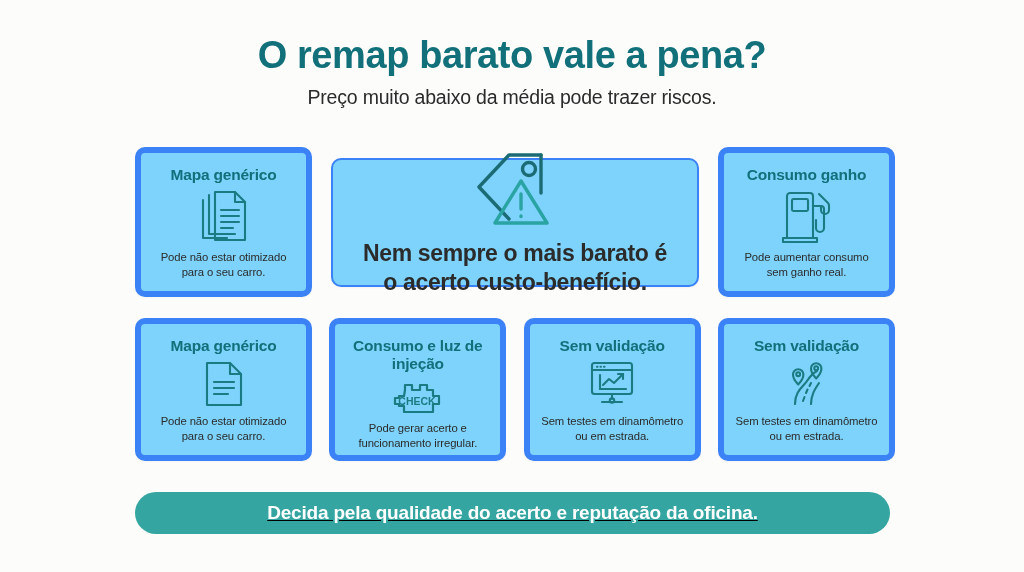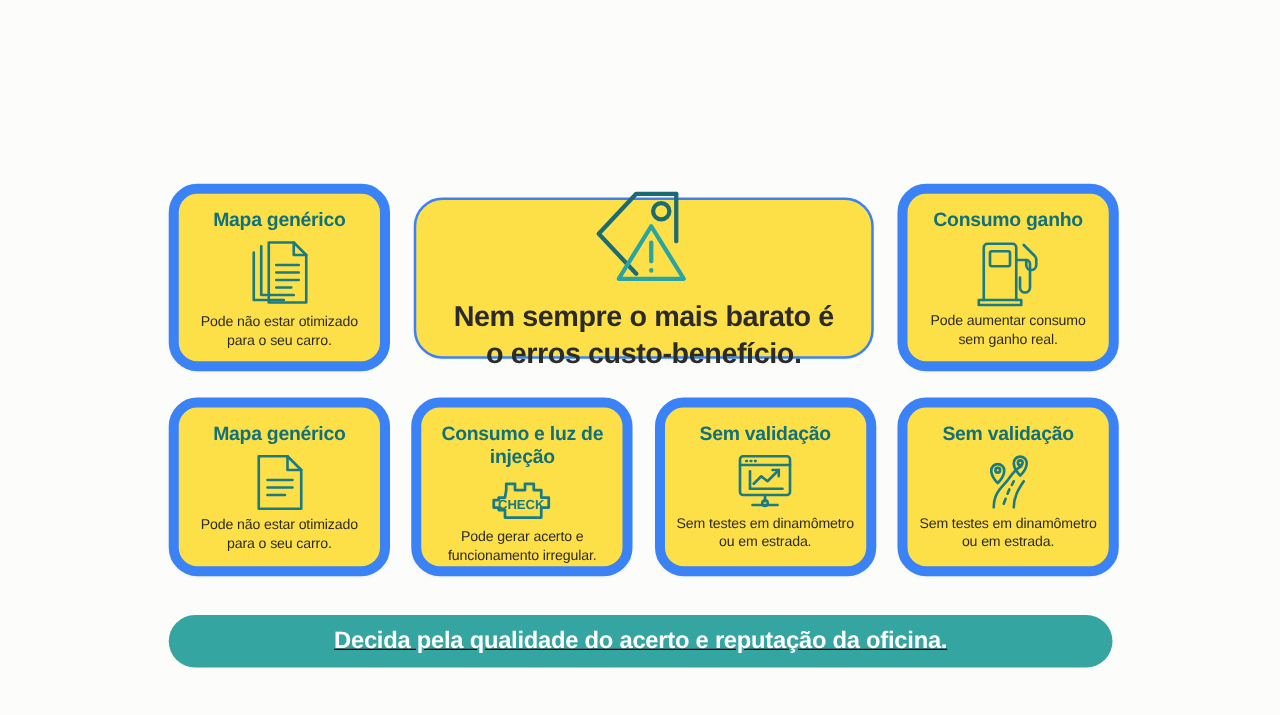--- a/index.html
+++ b/index.html
@@ -61,23 +61,23 @@
     top: 318px;
     width: 760px;
     height: 143px;
     display: flex;
     justify-content: space-between;
     align-items: stretch;
   }
 
   .card {
     box-sizing: border-box;
-    background: #fde047;
-    border: 8px solid #3b82f6;
-    border-radius: 23px;
+    background: #7dd3fc;
+    border: 6px solid #3b82f6;
+    border-radius: 10px;
     display: flex;
     flex-direction: column;
     align-items: center;
     padding: 11px 9px 10px 9px;
     box-shadow: 0 1px 2px rgba(0,0,0,0.035);
   }
   .card-side {
     width: 177px;
     height: 150px;
     justify-content: flex-start;
@@ -157,20 +157,24 @@
     font-weight: bold;
     letter-spacing: -0.2px;
     text-align: center;
   }
 </style>
 </head>
 <body>
 
 <div class="page">
 
+  <div class="header">
+    <h1 class="title">O remap barato vale a pena?</h1>
+    <p class="subtitle">Preço muito abaixo da média pode trazer riscos.</p>
+  </div>
 
   <div class="row-top">
 
     <div class="card card-side">
       <div class="card-title">Mapa genérico</div>
       <div class="card-icon">
         <svg width="50" height="55" viewBox="0 0 50 55" fill="none" stroke="#1b7b82" stroke-width="2.1" stroke-linejoin="round" stroke-linecap="round">
           <path d="M4 10 L4 48 L28 48"></path>
           <path d="M10 5 L10 44 L36 44"></path>
           <path d="M16 2 L36 2 L46 12 L46 50 L16 50 Z"></path>
@@ -191,21 +195,21 @@
           </g>
           <g stroke="#2aa3a3" stroke-width="3.4">
             <path d="M52 34 L78 76 L26 76 Z"></path>
             <path d="M52 47 L52 62"></path>
             <path d="M52 69 L52 69.6"></path>
           </g>
         </svg>
       </div>
       <div class="center-text">
         <span>Nem sempre o mais barato é</span><br>
-        <span>o erros custo-benefício.</span>
+        <span>o acerto custo-benefício.</span>
       </div>
     </div>
 
     <div class="card card-side">
       <div class="card-title">Consumo ganho</div>
       <div class="card-icon">
         <svg width="52" height="54" viewBox="0 0 52 54" fill="none" stroke="#1b7b82" stroke-width="2.1" stroke-linejoin="round" stroke-linecap="round">
           <path d="M6 48 L6 6 A3 3 0 0 1 9 3 L29 3 A3 3 0 0 1 32 6 L32 48"></path>
           <rect x="11" y="9" width="16" height="12" rx="1.4"></rect>
           <path d="M2 48 L36 48 L36 52 L2 52 Z"></path>

